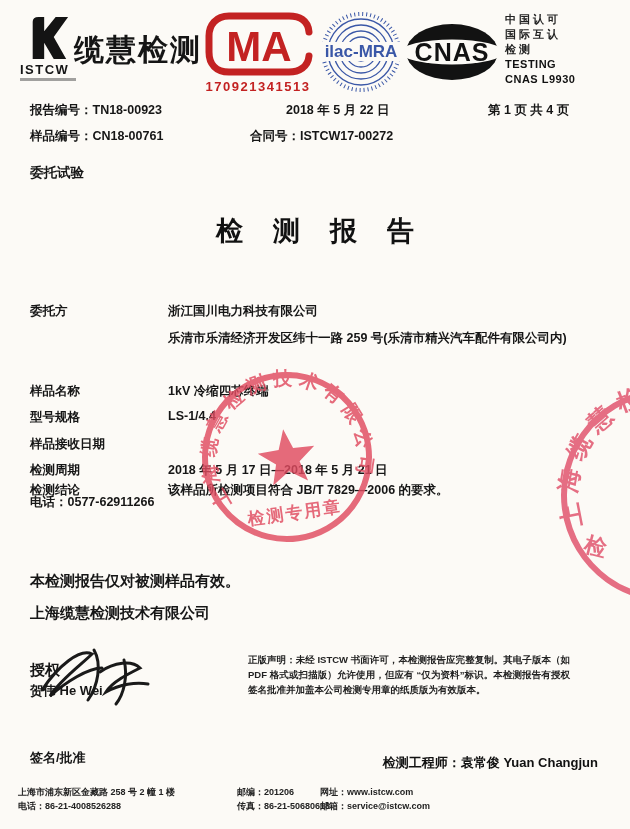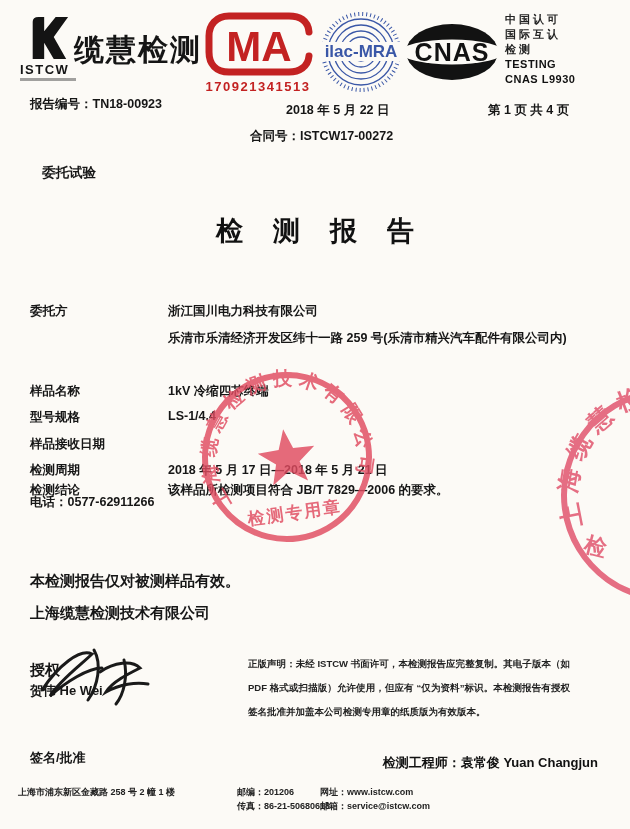--- a/index.html
+++ b/index.html
@@ -20,21 +20,21 @@
   .accr .enl{font-weight:bold;letter-spacing:.5px;color:#111;}
   
   .meta{font-size:12.5px;font-weight:bold;color:#161616;}
   
   .doc-title{width:100%;text-align:center;font-size:27px;font-weight:bold;letter-spacing:30px;text-indent:30px;color:#111;}
   
   .frow{left:30px;width:570px;display:flex;font-size:12.5px;font-weight:bold;color:#161616;}
   .frow .lab{width:138px;flex:0 0 138px;}
   .frow .val{flex:1;}
   .note{font-size:15px;font-weight:bold;color:#161616;}
-  .legal{font-size:9.5px;line-height:24px;font-weight:600;color:#222;text-align:justify;}
+  .legal{font-size:9.5px;line-height:15px;font-weight:600;color:#222;text-align:justify;}
   .footer-col{font-size:9px;line-height:14px;font-weight:bold;color:#222;}
   .engineer{font-size:13px;font-weight:bold;color:#111;}
   
   .stamp{opacity:.82;pointer-events:none;}
 </style>
 </head>
 <body>
 
 <div class="page">
 
@@ -72,31 +72,34 @@
   </svg>
 
   <div class="abs accr" style="left:505px;top:12px;">
     <div class="cnl">中国认可</div>
     <div class="cnl">国际互认</div>
     <div class="cnl">检测</div>
     <div class="enl">TESTING</div>
     <div class="enl">CNAS L9930</div>
   </div>
 
-  <div class="abs meta" style="left:30px;top:96px;">
+  <div class="abs meta" style="left:30px;top:102px;">
     <span>报告编号：</span><span>TN18-00923</span>
   </div>
   <div class="abs meta" style="left:286px;top:102px;">2018 年 5 月 22 日</div>
   <div class="abs meta" style="left:488px;top:102px;">第 1 页 共 4 页</div>
 
+  <div class="abs meta" style="left:30px;top:128px;">
+    <span>样品编号：</span><span>CN18-00761</span>
+  </div>
   <div class="abs meta" style="left:250px;top:128px;">
     <span>合同号：</span><span>ISTCW17-00272</span>
   </div>
 
-  <div class="abs meta" style="left:30px;top:164px;font-size:13.5px;margin-left:12px;">委托试验</div>
+  <div class="abs meta" style="left:30px;top:164px;font-size:13.5px;">委托试验</div>
 
   <div class="abs doc-title" style="top:213px;">检测报告</div>
 
   <div class="abs frow" style="top:303px;">
     <span class="lab">委托方</span>
     <span class="val">浙江国川电力科技有限公司</span>
   </div>
   <div class="abs frow" style="top:330px;">
     <span class="lab"></span>
     <span class="val">乐清市乐清经济开发区纬十一路 259 号(乐清市精兴汽车配件有限公司内)</span>
@@ -165,20 +168,21 @@
 
   <div class="abs note" style="left:30px;top:682px;font-size:13px;">贺伟  He Wei</div>
   <div class="abs note" style="left:30px;top:749px;font-size:13px;">签名/批准</div>
 
   <div class="abs engineer" style="right:32px;top:754px;">
     <span>检测工程师：</span><span>袁常俊 Yuan  Changjun</span>
   </div>
 
   <div class="abs footer-col" style="left:18px;top:785px;width:210px;">
     <div>上海市浦东新区金藏路 258 号 2 幢 1 楼</div>
+    <div>电话：86-21-4008526288</div>
   </div>
   <div class="abs footer-col" style="left:237px;top:785px;width:120px;">
     <div>邮编：201206</div>
     <div>传真：86-21-50680618</div>
   </div>
   <div class="abs footer-col" style="left:320px;top:785px;width:180px;">
     <div>网址：www.istcw.com</div>
     <div>邮箱：service@istcw.com</div>
   </div>
 

